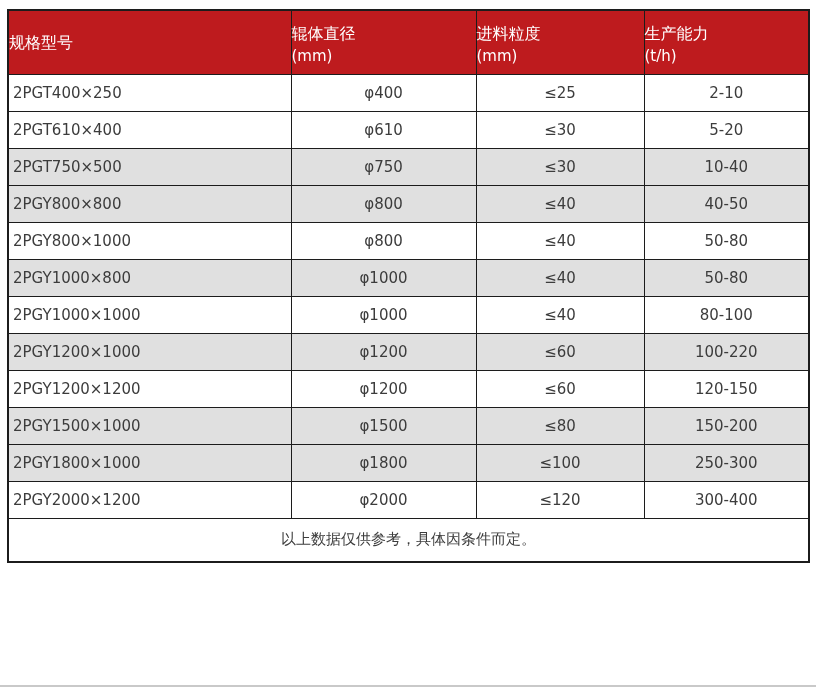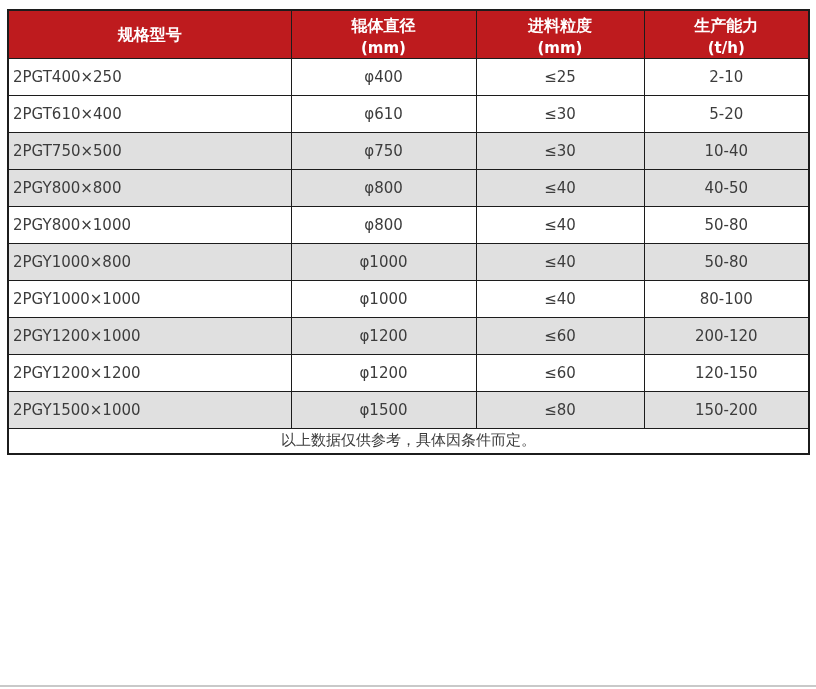--- a/index.html
+++ b/index.html
@@ -23,45 +23,45 @@
     border: 2px solid var(--border, #1c1c1c);
   }
   table.spec th,
   table.spec td {
     border: 1px solid var(--border, #1c1c1c);
     padding: 0;
   }
   thead th {
     background: var(--header-bg, #be1b1e);
     color: var(--header-text, #ffffff);
-    font-weight: bold;
-    height: 48px;
+    font-weight: normal;
+    height: 64px;
     font-size: 16px;
     vertical-align: middle;
-    text-align: center;
+    text-align: left;
   }
   .th-label { line-height: 1.7; }
   .th-unit  { line-height: 1.2; font-size: 15px; }
   tbody td {
     height: 37px;
     font-size: 15px;
     color: var(--text, #3c3c3c);
     text-align: center;
     background: #ffffff;
   }
   tbody td:first-child {
     text-align: left;
     padding-left: 4px;
     margin-left: 24px;
   }
   tbody tr.alt td {
     background: var(--row-alt-bg, #e0e0e0);
   }
   tfoot td {
-    height: 26px;
+    height: 44px;
     text-align: center;
     font-size: 15px;
     color: var(--text, #3c3c3c);
     background: #ffffff;
   }
   .bottom-divider {
     position: absolute;
     left: 0;
     right: 0;
     bottom: 2px;
@@ -140,34 +140,46 @@
         <tr>
           <td>2PGY1000×1000</td>
           <td>φ1000</td>
           <td>≤40</td>
           <td>80-100</td>
         </tr>
         <tr class="alt">
           <td>2PGY1200×1000</td>
           <td>φ1200</td>
           <td>≤60</td>
-          <td>200-120</td>
+          <td>100-220</td>
         </tr>
         <tr>
           <td>2PGY1200×1200</td>
           <td>φ1200</td>
           <td>≤60</td>
           <td>120-150</td>
         </tr>
         <tr class="alt">
           <td>2PGY1500×1000</td>
           <td>φ1500</td>
           <td>≤80</td>
           <td>150-200</td>
         </tr>
+        <tr class="alt">
+          <td>2PGY1800×1000</td>
+          <td>φ1800</td>
+          <td>≤100</td>
+          <td>250-300</td>
+        </tr>
+        <tr>
+          <td>2PGY2000×1200</td>
+          <td>φ2000</td>
+          <td>≤120</td>
+          <td>300-400</td>
+        </tr>
       </tbody>
     <tfoot>
       <tr>
         <td colspan="4">以上数据仅供参考，具体因条件而定。</td>
       </tr>
     </tfoot>
   </table>
   <div class="bottom-divider"></div>
 </div>
 

